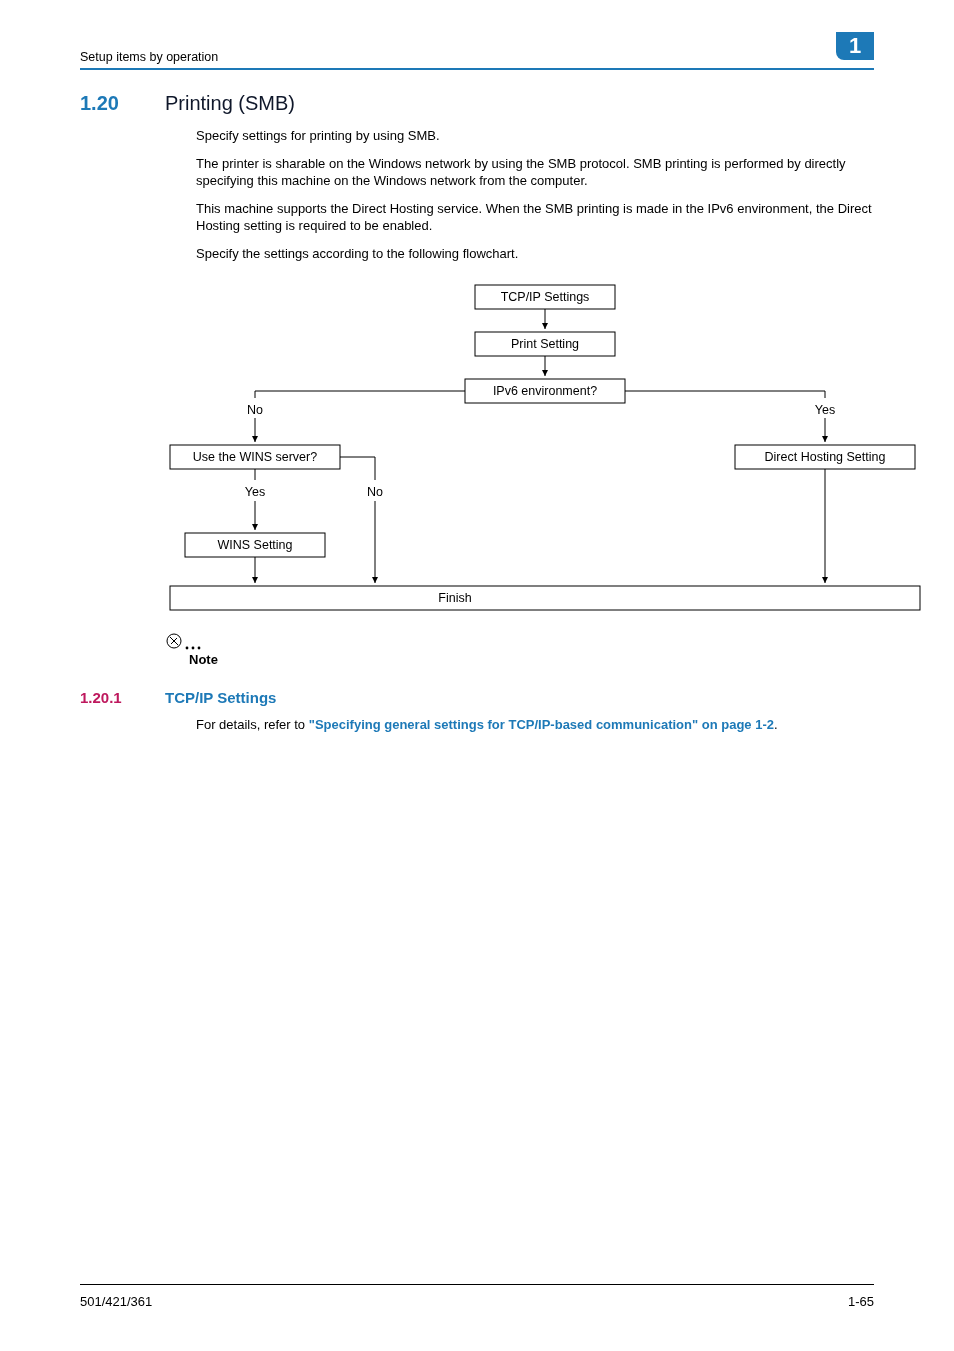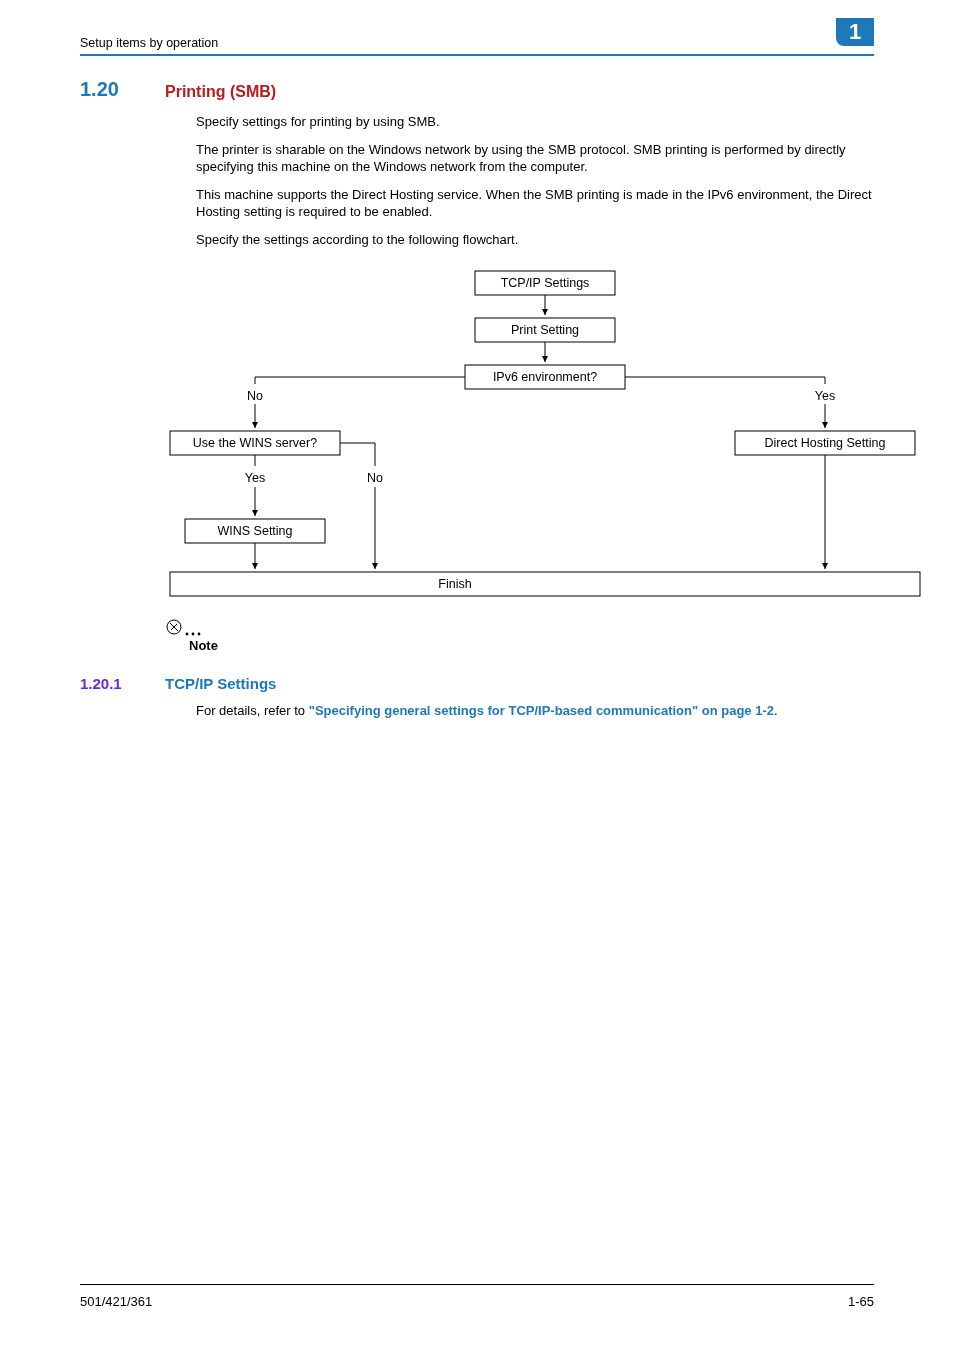--- a/index.html
+++ b/index.html
@@ -1,43 +1,43 @@
 <!DOCTYPE html>
 <html><head>
 <meta charset="utf-8">
 <style>
   * { box-sizing: border-box; margin: 0; padding: 0; }
   html, body { width: 954px; height: 1351px; background: #fff; font-family: Arial, Helvetica, sans-serif; color: #000; }
-  .page { position: relative; width: 954px; height: 1341px; padding: 22px 80px 40px 80px; }
+  .page { position: relative; width: 954px; height: 1341px; padding: 36px 80px 40px 80px; }
   .header-row { display: flex; justify-content: space-between; align-items: flex-end; margin-bottom: 4px; }
   .hdr-left { font-size: 12.5px; }
   .chapter-badge { background: #1d79b7; color: #fff; font-weight: bold; font-size: 22px; width: 38px; height: 28px; display: flex; align-items: center; justify-content: center; border-radius: 0 0 0 8px; position: relative; top: -4px; }
   .hr1 { border: none; border-top: 2px solid #1d79b7; margin-bottom: 22px; }
 
   .section-head { display: flex; align-items: flex-end; margin-bottom: 12px; }
   .secnum-main { color: #1d79b7; font-weight: bold; font-size: 20px; width: 85px; }
-  .sectitle-main { color: #b91c1c; font-weight: bold; font-size: 16px; }
+  .sectitle-main { color: #0f172a; font-weight: normal; font-size: 20px; }
 
   .body-block { margin-left: 116px; }
   .para { font-size: 13px; line-height: 1.35; margin-bottom: 10px; max-width: 700px; }
 
   .flow-wrap { margin: 18px 0 0 85px; }
   .flow-svg { width: 760px; height: 340px; display: block; }
   .flow-box { fill: #fff; stroke: #000; stroke-width: 1; }
   .flow-text { font-size: 12.5px; font-family: Arial, Helvetica, sans-serif; text-anchor: middle; dominant-baseline: middle; }
   .flow-label { font-size: 12.5px; font-family: Arial, Helvetica, sans-serif; text-anchor: middle; }
   .flow-line { stroke: #000; stroke-width: 1; fill: none; }
 
   .note-block { margin: 12px 0 0 85px; }
   .note-head { display: flex; align-items: flex-end; gap: 6px; }
   .note-title { font-weight: bold; font-size: 13px; margin-left: 24px; margin-top: -4px; }
   .note-body { font-style: italic; font-size: 13px; margin-left: 24px; margin-top: 2px; }
 
   .subsection-head { display: flex; align-items: baseline; margin-top: 22px; margin-bottom: 10px; }
-  .secnum-sub { color: #6d28d9; font-weight: bold; font-size: 15px; width: 85px; }
+  .secnum-sub { color: #be185d; font-weight: bold; font-size: 15px; width: 85px; }
   .sectitle-sub { color: #1d79b7; font-weight: bold; font-size: 15px; }
 
   .inline-link { color: #1d79b7; font-weight: bold; cursor: pointer; }
 
   .footer-hr { border: none; border-top: 1px solid #000; position: absolute; left: 80px; right: 80px; bottom: 56px; }
   .footer-row { position: absolute; left: 80px; right: 80px; bottom: 32px; display: flex; justify-content: space-between; font-size: 13px; }
 
   .note-icon-svg { width: 40px; height: 24px; }
 </style>
 </head>

